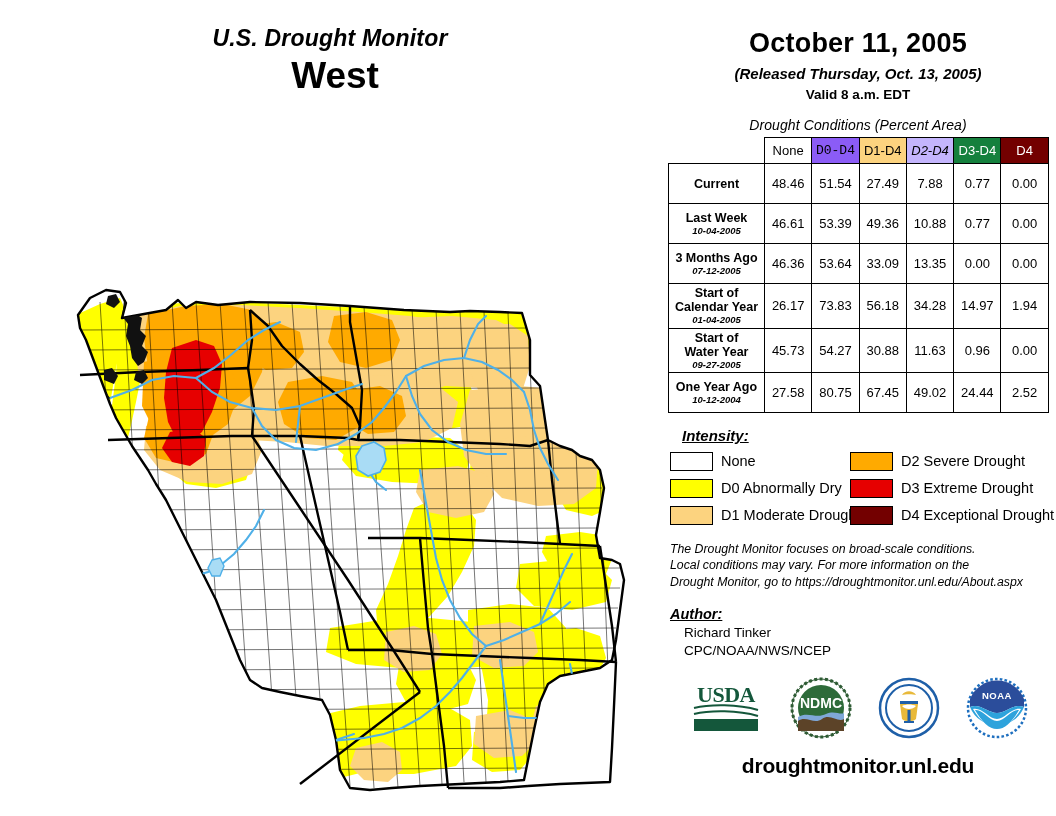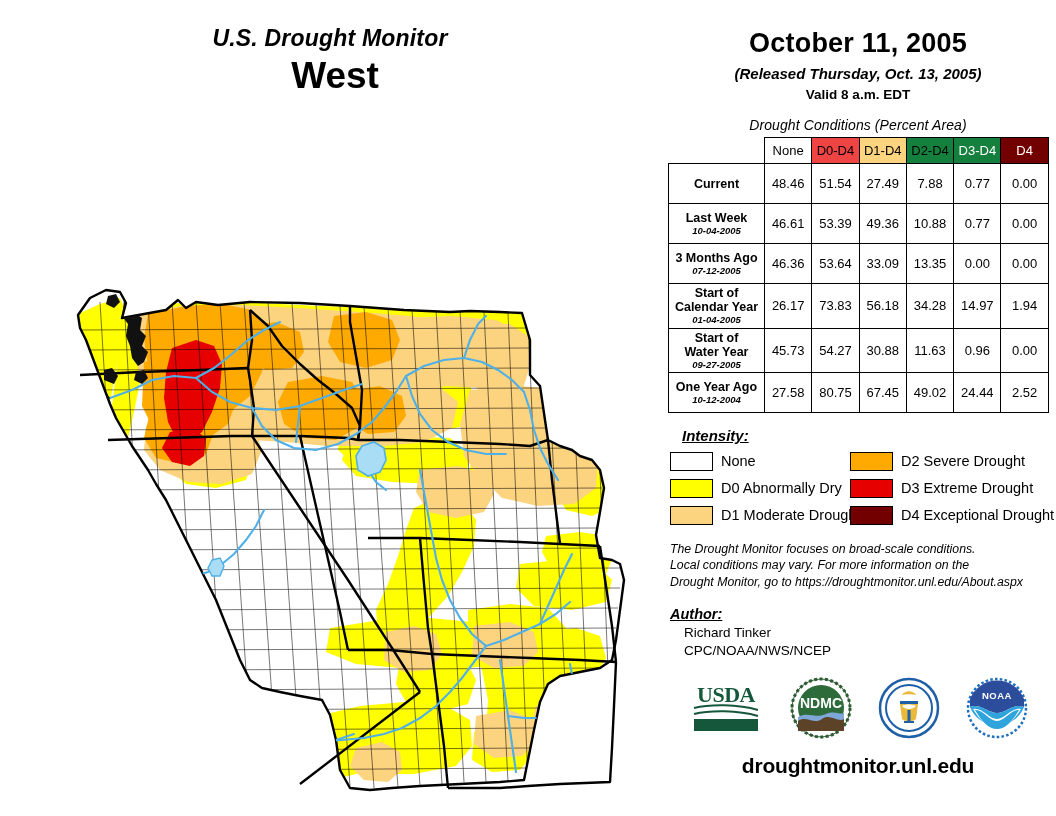--- a/index.html
+++ b/index.html
@@ -518,23 +518,23 @@
           <col class="c-val">
           <col class="c-val">
         <col class="c-val">
           <col class="c-val">
           <col class="c-val">
       </colgroup>
       <thead>
         <tr>
           <th class="blank-corner"></th>
         <th style="background: rgb(255, 255, 255); color: rgb(0, 0, 0);">None</th>
-            <th style="background: #ef4444; color: rgb(0, 0, 0);">D0-D4</th>
+            <th style="background: #8b5cf6; color: rgb(0, 0, 0); font-family: Liberation Mono, monospace;">D0-D4</th>
             <th style="background: rgb(252, 211, 127); color: rgb(0, 0, 0);">D1-D4</th>
-            <th style="background: #15803d; color: rgb(0, 0, 0);">D2-D4</th>
+            <th style="background: #c4b5fd; color: rgb(0, 0, 0); font-style: italic;">D2-D4</th>
             <th style="background: #15803d; color: rgb(255, 255, 255);">D3-D4</th>
             <th style="background: rgb(115, 0, 0); color: rgb(255, 255, 255);">D4</th>
           </tr>
       </thead>
       <tbody>
           <tr>
             <td class="rowlabel">Current</td>
             <td class="val">48.46</td>
             <td class="val">51.54</td>
             <td class="val">27.49</td>

